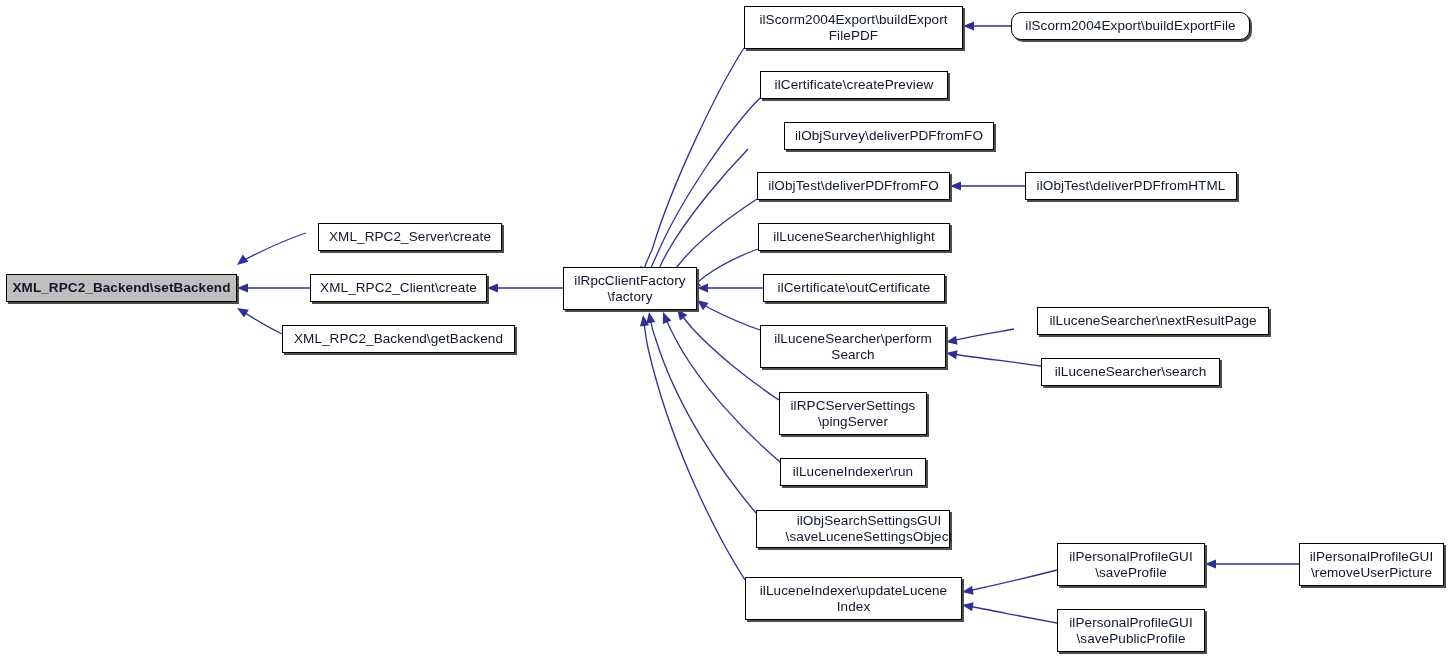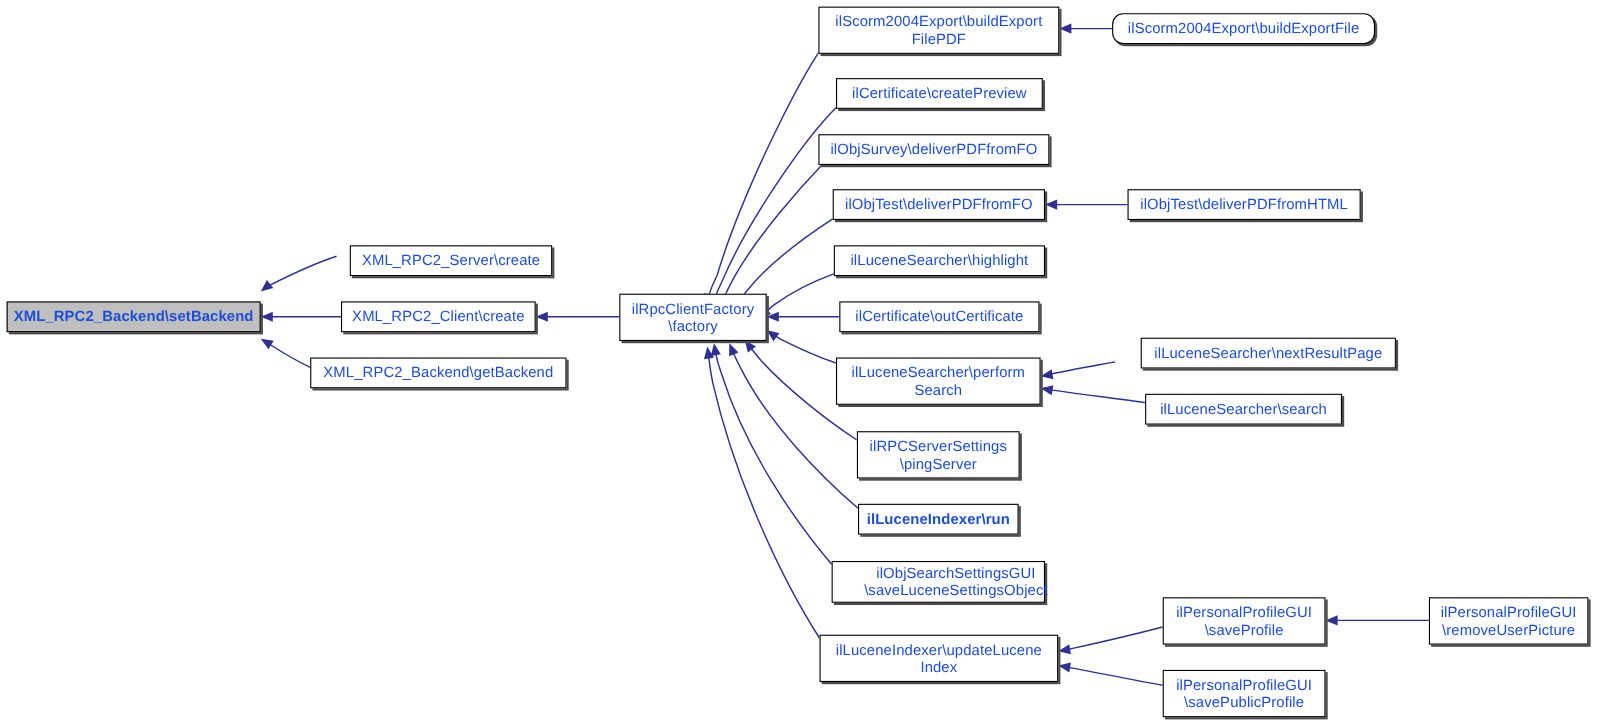--- a/index.html
+++ b/index.html
@@ -25,21 +25,21 @@
   }
   .node {
     position: absolute;
     box-sizing: border-box;
     background: #ffffff;
     border: 1px solid #000000;
     display: flex;
     align-items: center;
     justify-content: center;
     text-align: center;
-    color: #1d4ed8;
+    color: #0f172a;
     font-size: 13.5px;
     line-height: 16px;
     letter-spacing: 0.1px;
     white-space: pre-line;
     z-index: 2;
   }
   .node.shadow {
     box-shadow: 2px 2px 0 0 #4d4d4d;
   }
   .node.current {
@@ -148,29 +148,29 @@
     </svg>
 <div class="node current shadow" style="left: 6px; top: 274px; width: 231px; height: 28px; background: rgb(191, 191, 191); border-color: rgb(0, 0, 0);"><span class="node-label">XML_RPC2_Backend\setBackend</span></div>
     <div class="node shadow" style="left: 306px; top: 223px; width: 184px; height: 28px; background: rgb(255, 255, 255); border-color: rgb(0, 0, 0); margin-left: 12px;"><span class="node-label">XML_RPC2_Server\create</span></div>
     <div class="node shadow" style="left: 310px; top: 274px; width: 177px; height: 28px; background: rgb(255, 255, 255); border-color: rgb(0, 0, 0);"><span class="node-label">XML_RPC2_Client\create</span></div>
     <div class="node shadow" style="left: 282px; top: 325px; width: 233px; height: 28px; background: rgb(255, 255, 255); border-color: rgb(0, 0, 0);"><span class="node-label">XML_RPC2_Backend\getBackend</span></div>
     <div class="node shadow" style="left: 563px; top: 267px; width: 134px; height: 43px; background: rgb(255, 255, 255); border-color: rgb(0, 0, 0);"><span class="node-label">ilRpcClientFactory
 \factory</span></div>
     <div class="node shadow" style="left: 744px; top: 6px; width: 219px; height: 43px; background: rgb(255, 255, 255); border-color: rgb(0, 0, 0);"><span class="node-label">ilScorm2004Export\buildExport
 FilePDF</span></div>
     <div class="node shadow" style="left: 760px; top: 71px; width: 188px; height: 28px; background: rgb(255, 255, 255); border-color: rgb(0, 0, 0);"><span class="node-label">ilCertificate\createPreview</span></div>
-    <div class="node shadow" style="left: 744px; top: 122px; width: 210px; height: 28px; background: rgb(255, 255, 255); border-color: rgb(0, 0, 0);"><span class="node-label">ilObjSurvey\deliverPDFfromFO</span></div>
+    <div class="node shadow" style="left: 784px; top: 122px; width: 210px; height: 28px; background: rgb(255, 255, 255); border-color: rgb(0, 0, 0);"><span class="node-label">ilObjSurvey\deliverPDFfromFO</span></div>
     <div class="node shadow" style="left: 757px; top: 172px; width: 193px; height: 28px; background: rgb(255, 255, 255); border-color: rgb(0, 0, 0);"><span class="node-label">ilObjTest\deliverPDFfromFO</span></div>
     <div class="node shadow" style="left: 758px; top: 223px; width: 192px; height: 28px; background: rgb(255, 255, 255); border-color: rgb(0, 0, 0);"><span class="node-label">ilLuceneSearcher\highlight</span></div>
     <div class="node shadow" style="left: 763px; top: 274px; width: 182px; height: 28px; background: rgb(255, 255, 255); border-color: rgb(0, 0, 0);"><span class="node-label">ilCertificate\outCertificate</span></div>
     <div class="node shadow" style="left: 760px; top: 325px; width: 186px; height: 43px; background: rgb(255, 255, 255); border-color: rgb(0, 0, 0);"><span class="node-label">ilLuceneSearcher\perform
 Search</span></div>
     <div class="node shadow" style="left: 779px; top: 392px; width: 148px; height: 43px; background: rgb(255, 255, 255); border-color: rgb(0, 0, 0);"><span class="node-label">ilRPCServerSettings
 \pingServer</span></div>
-    <div class="node shadow" style="left: 780px; top: 458px; width: 146px; height: 28px; background: rgb(255, 255, 255); border-color: rgb(0, 0, 0); font-weight: bold;"><span class="node-label">ilLuceneIndexer\run</span></div>
+    <div class="node shadow" style="left: 780px; top: 458px; width: 146px; height: 28px; background: rgb(255, 255, 255); border-color: rgb(0, 0, 0);"><span class="node-label">ilLuceneIndexer\run</span></div>
     <div class="node shadow" style="left: 756px; top: 510px; width: 194px; height: 38px; background: rgb(255, 255, 255); border-color: rgb(0, 0, 0); padding-left: 32px;"><span class="node-label">ilObjSearchSettingsGUI
 \saveLuceneSettingsObject</span></div>
     <div class="node shadow" style="left: 745px; top: 577px; width: 217px; height: 43px; background: rgb(255, 255, 255); border-color: rgb(0, 0, 0);"><span class="node-label">ilLuceneIndexer\updateLucene
 Index</span></div>
     <div class="node shadow" style="left: 1011px; top: 12px; width: 239px; height: 28px; background: rgb(255, 255, 255); border-color: rgb(0, 0, 0); border-radius: 10px;"><span class="node-label">ilScorm2004Export\buildExportFile</span></div>
     <div class="node shadow" style="left: 1025px; top: 172px; width: 212px; height: 28px; background: rgb(255, 255, 255); border-color: rgb(0, 0, 0);"><span class="node-label">ilObjTest\deliverPDFfromHTML</span></div>
     <div class="node shadow" style="left: 1037px; top: 307px; width: 232px; height: 28px; background: rgb(255, 255, 255); border-color: rgb(0, 0, 0);"><span class="node-label">ilLuceneSearcher\nextResultPage</span></div>
     <div class="node shadow" style="left: 1041px; top: 358px; width: 179px; height: 28px; background: rgb(255, 255, 255); border-color: rgb(0, 0, 0);"><span class="node-label">ilLuceneSearcher\search</span></div>
     <div class="node shadow" style="left: 1057px; top: 543px; width: 148px; height: 43px; background: rgb(255, 255, 255); border-color: rgb(0, 0, 0);"><span class="node-label">ilPersonalProfileGUI
 \saveProfile</span></div>

